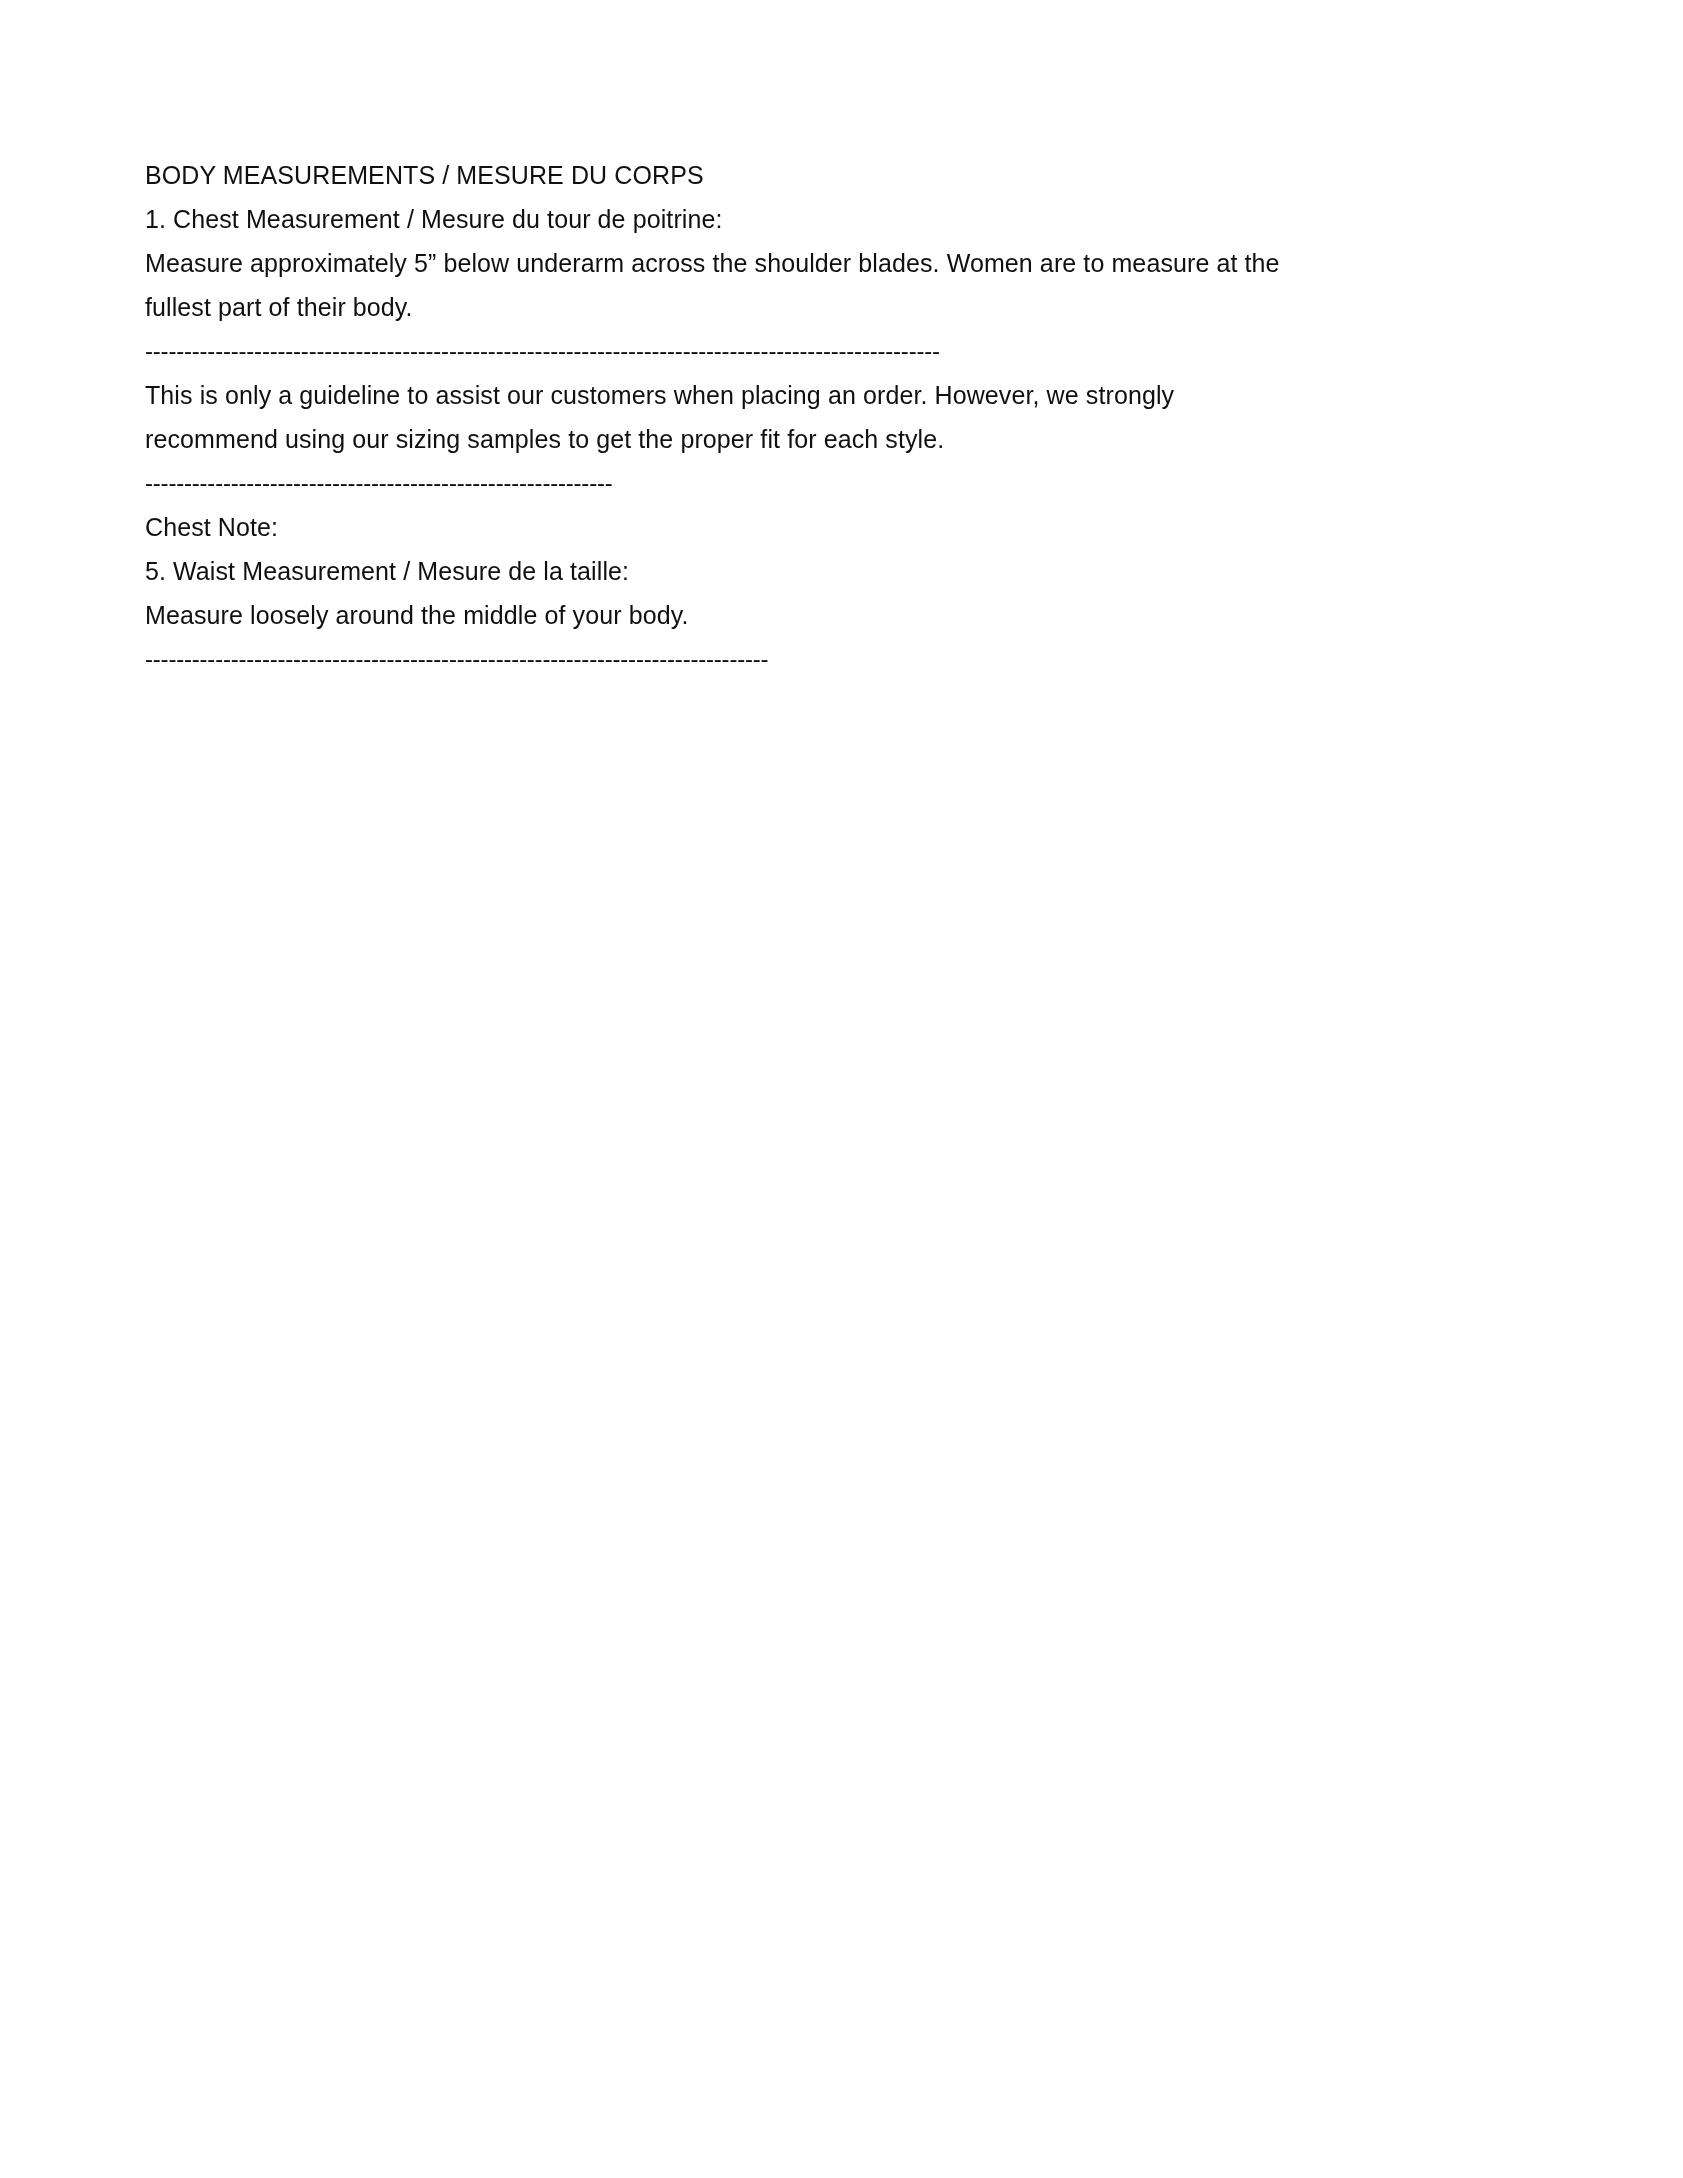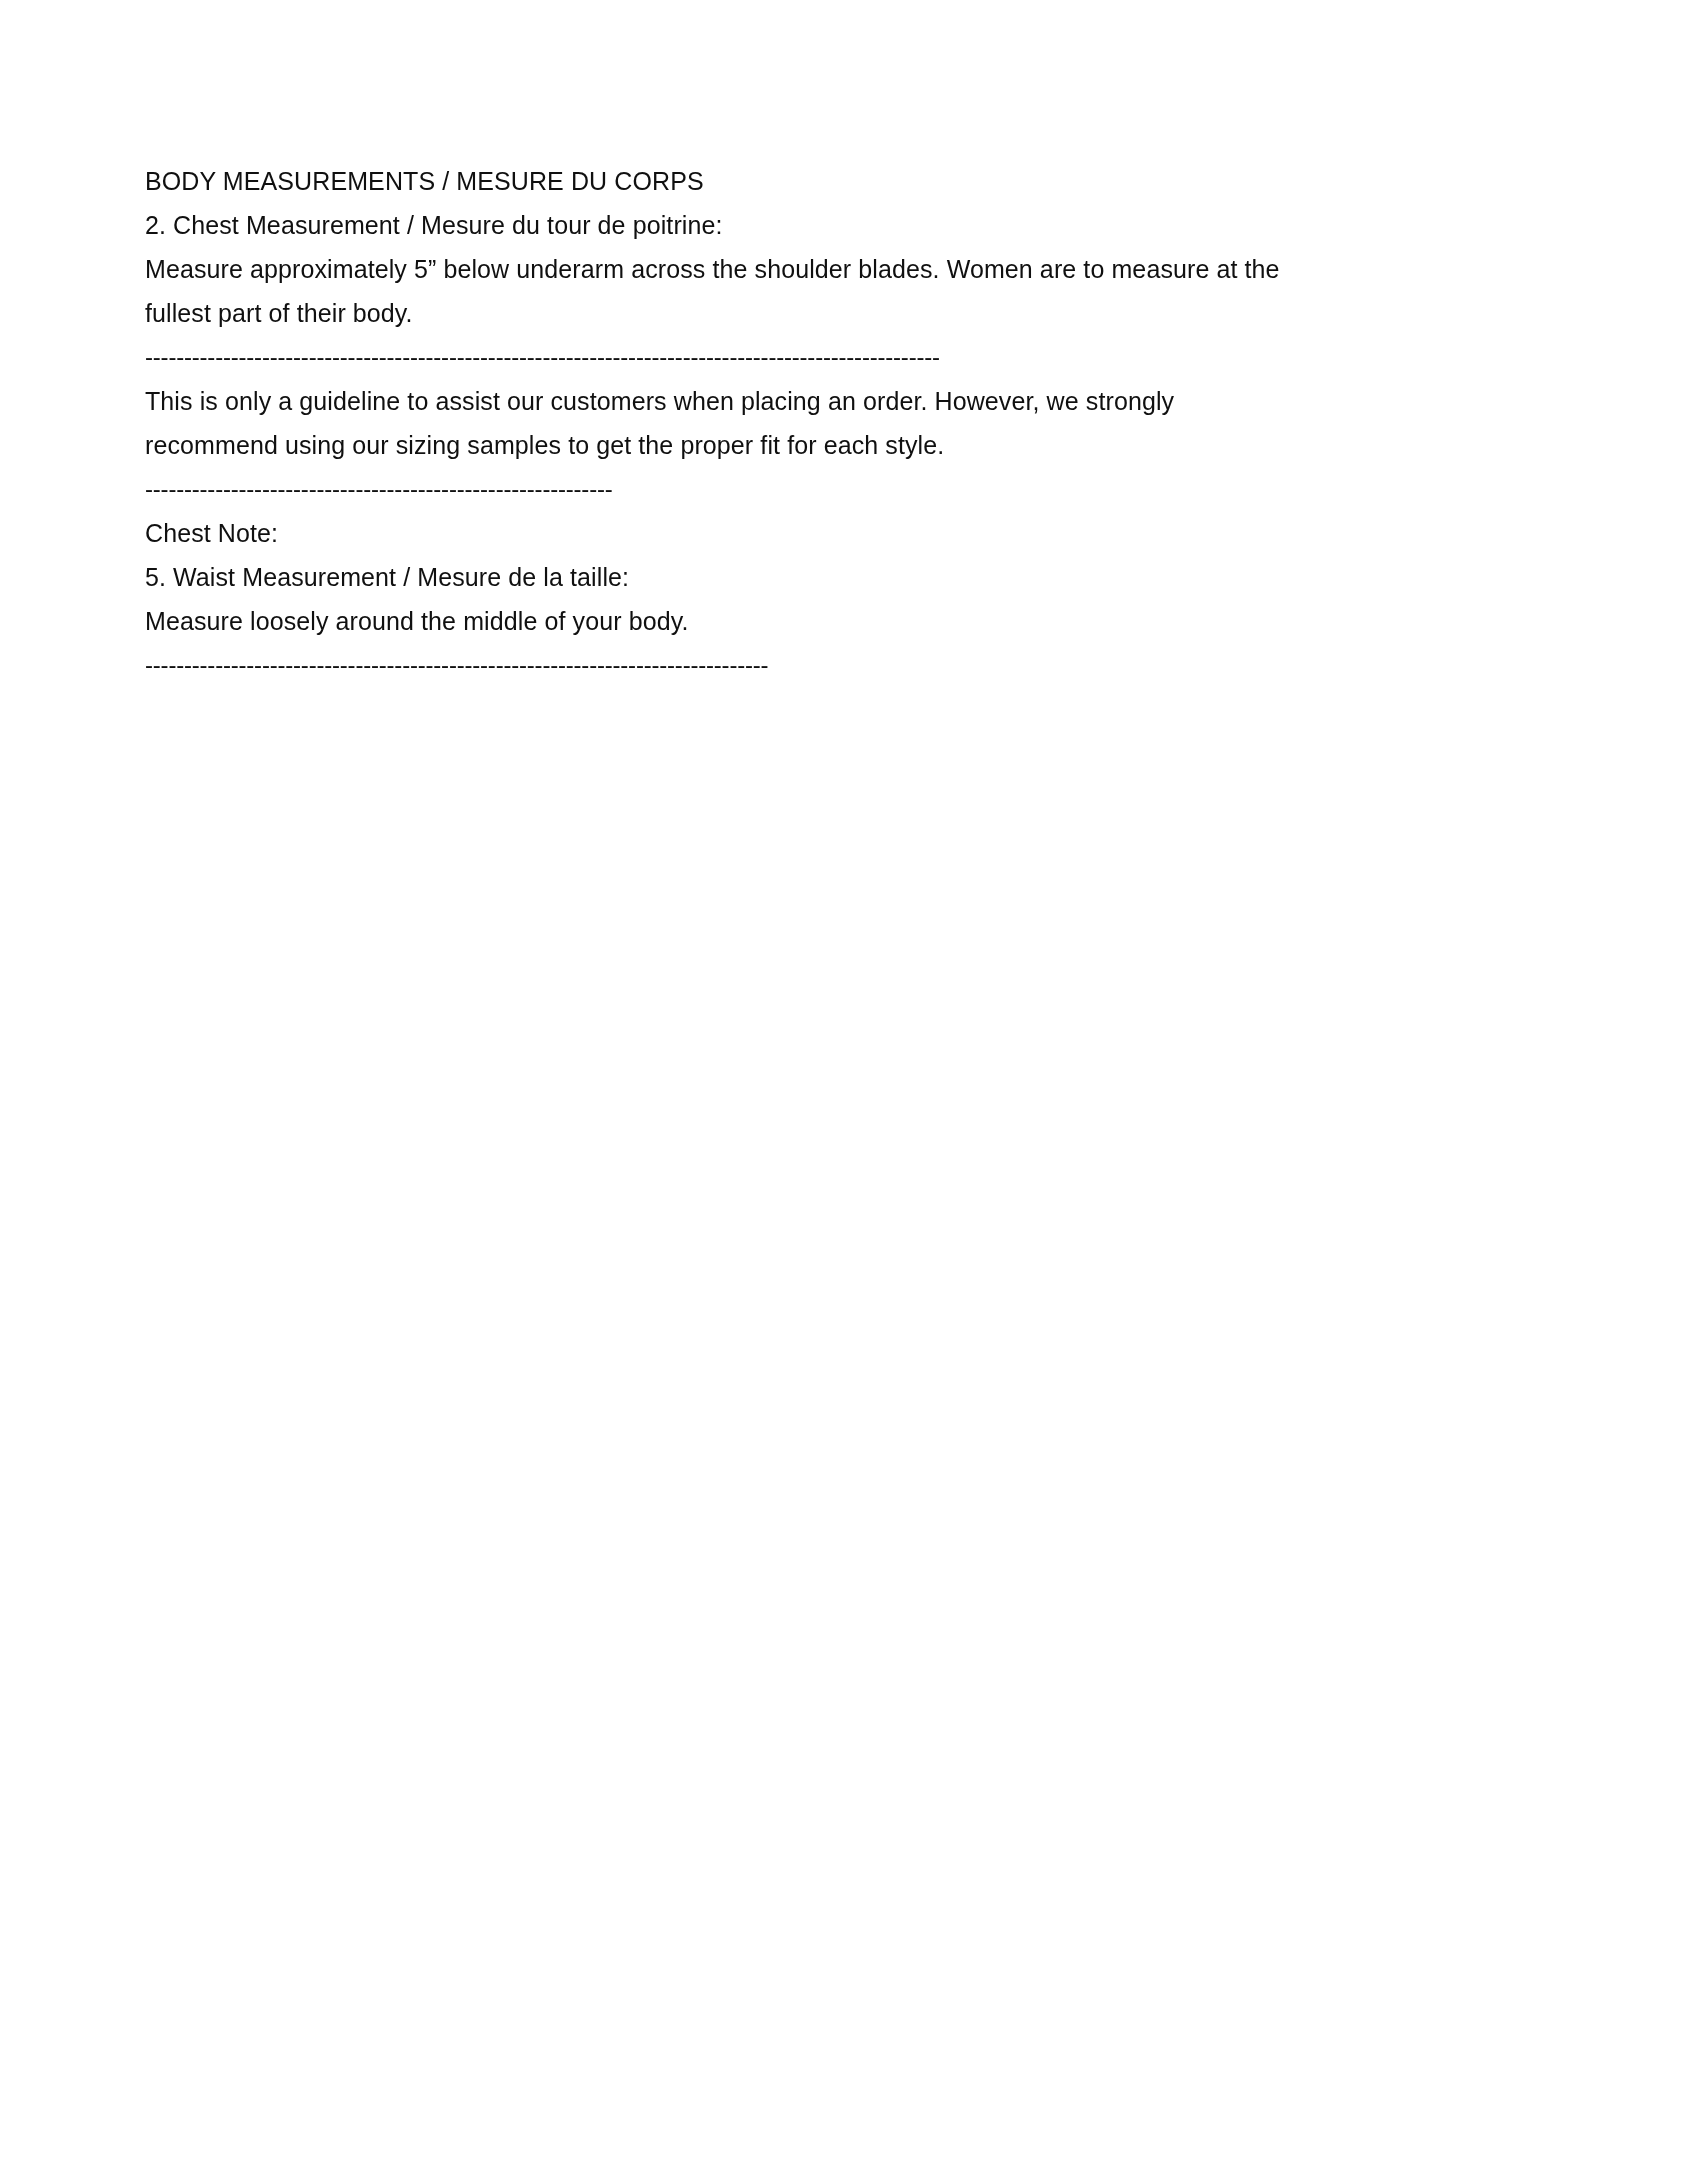--- a/index.html
+++ b/index.html
@@ -17,21 +17,21 @@
   .page {
     position: relative;
     width: 1683px;
     height: 2178px;
     background: #ffffff;
     box-sizing: border-box;
   }
   .doc-body {
     position: absolute;
     left: 145px;
-    top: 159px;
+    top: 153px;
     width: 1317px;
   }
   .line {
     font-size: 25px;
     line-height: 44px;
     letter-spacing: 0.1px;
     color: #101010;
     white-space: pre-wrap;
   }
   .para {
@@ -55,21 +55,21 @@
   }
 </style>
 </head>
 <body>
 
 <div class="page">
   <div class="doc-body">
 
     <div class="blk line">BODY MEASUREMENTS / MESURE DU CORPS</div>
 
-    <div class="blk line">2. Chest Measurement / Mesure du tour de poitrine:</div>
+    <div class="blk line">1. Chest Measurement / Mesure du tour de poitrine:</div>
 
     <div class="blk para">Measure approximately 5” below underarm across the shoulder blades. Women are to measure at the fullest part of their body.</div>
 
     <div class="blk rule">------------------------------------------------------------------------------------------------------</div>
 
     <div class="blk para">This is only a guideline to assist our customers when placing an order. However, we strongly recommend using our sizing samples to get the proper fit for each style.</div>
 
     <div class="blk rule">------------------------------------------------------------</div>
 
     <div class="blk line">Chest Note:</div>

